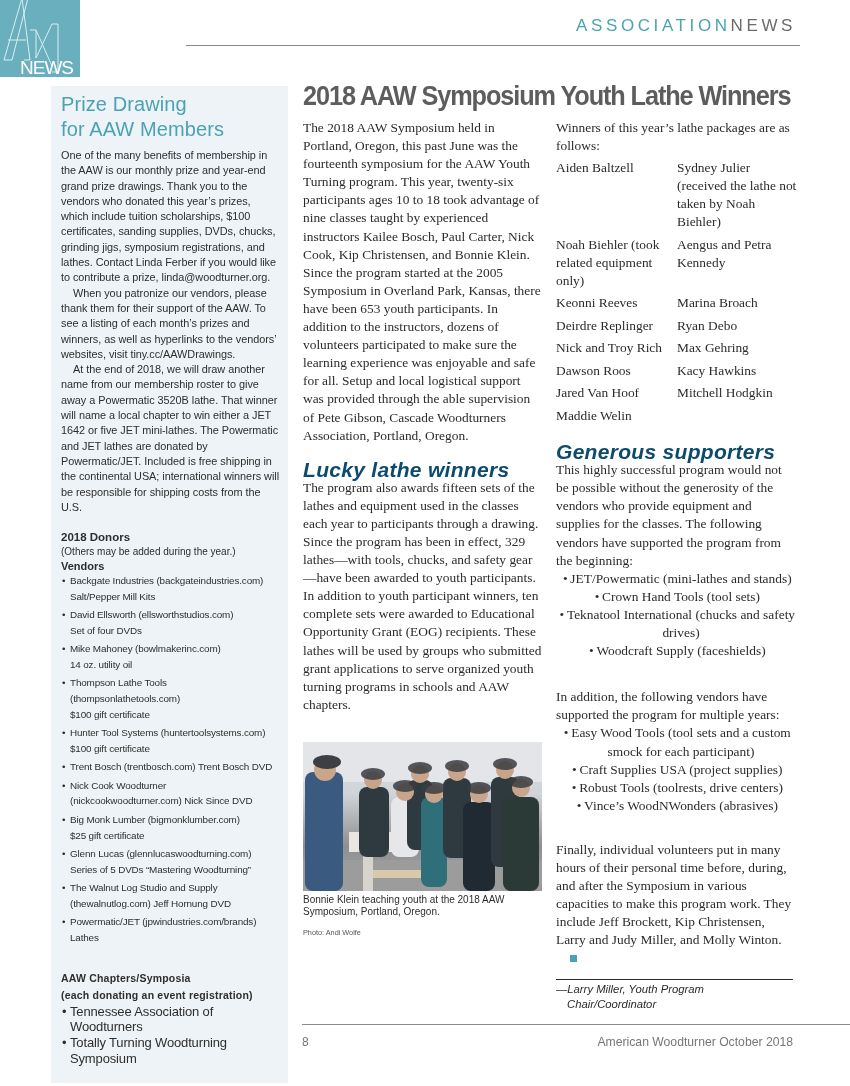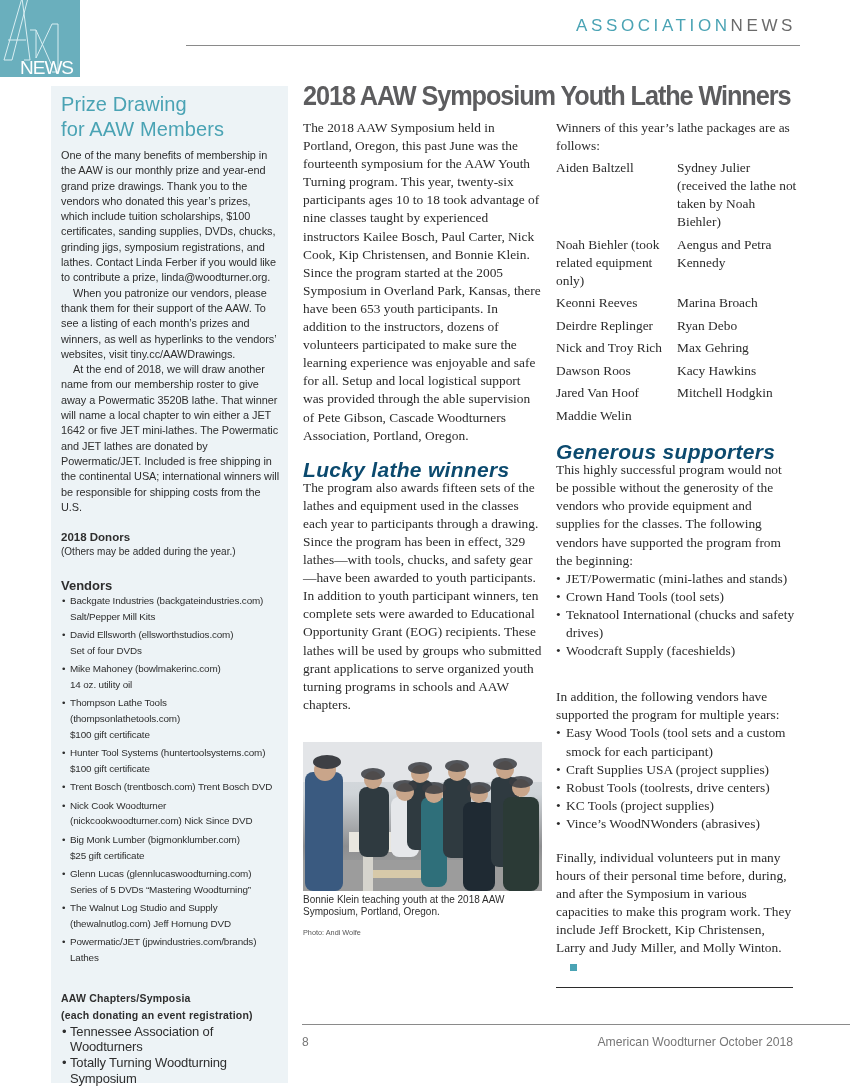--- a/index.html
+++ b/index.html
@@ -14,21 +14,21 @@
   .header-label .a { color: #4aa3b4; }
   .header-label .n { color: #6b6b6b; }
   .header-rule { position: absolute; left: 186px; top: 45px; width: 614px; height: 1px; background: #8a8a8a; }
 
   .sidebar { position: absolute; left: 51px; top: 86px; width: 237px; height: 997px; background: #edf3f6; padding: 6px 9px 0 10px; font-family: Liberation Sans, sans-serif; color: #2e2e2e; }
   .sb-title { font-size: 20px; line-height: 25px; color: #4aa3b4; font-weight: normal; margin-bottom: 6px; letter-spacing: 0.1px; }
   .sb-p { font-size: 10.9px; line-height: 15.3px; letter-spacing: -0.05px; }
   .sb-p.indent { text-indent: 12px; }
   .sb-h { font-size: 11.5px; font-weight: bold; margin-top: 15px; line-height: 15px; }
   .sb-note { font-size: 10px; line-height: 14px; }
-  .sb-sub { font-size: 13px; font-weight: bold; margin-top: 20px; line-height: 14px; }
+  .sb-sub { font-size: 11px; font-weight: bold; margin-top: 0; line-height: 14px; }
   .sb-list { list-style: none; }
   .sb-list li { font-size: 9.9px; line-height: 15.8px; padding-left: 9px; text-indent: -8px; margin-bottom: 2.5px; letter-spacing: -0.15px; }
   .sb-list li .bullet { display: inline-block; width: 8px; text-indent: 0; }
   .sb-list.chapters li { margin-bottom: 0; line-height: 15.8px; font-size: 13px; }
   .sb-h2 { font-size: 10.5px; font-weight: bold; margin-top: 24px; line-height: 17px; letter-spacing: 0.2px; }
 
   .main-title { position: absolute; left: 303px; top: 80px; width: 500px; font-family: "Liberation Sans", sans-serif; font-weight: bold; font-size: 27.5px; color: #5d5d5f; letter-spacing: -1.2px; white-space: nowrap; transform: scaleX(0.92); transform-origin: left; }
 
   .col { position: absolute; font-size: 13.4px; line-height: 18.1px; color: #2b2b2b; }
   .col1 { left: 303px; top: 119px; width: 240px; }
@@ -37,21 +37,21 @@
   .sec-h { font-family: "Liberation Sans", sans-serif; font-weight: bold; color: #0c4a6e; font-size: 21px; line-height: 18px; margin-top: 16px; letter-spacing: 0.3px; font-style: italic; }
 
   .photo { width: 239px; height: 149px; margin-top: 28px; background: linear-gradient(180deg, #dcdfe3 0%, #cfd4d8 35%, #8d8e90 70%, #a9a9a9 100%); position: relative; overflow: hidden; }
   .photo svg { position: absolute; left: 0; top: 0; }
   .caption { font-family: "Liberation Sans", sans-serif; font-size: 10px; line-height: 12.5px; margin-top: 3px; color: #2e2e2e; }
   .credit { font-family: "Liberation Sans", sans-serif; font-size: 7.3px; margin-top: 5px; color: #555; }
 
   .winners { display: grid; grid-template-columns: 121px 120px; column-gap: 0; margin-top: 4px; }
   .winners div { line-height: 18px; margin-bottom: 4.5px; }
   .vlist { list-style: none; }
-  .vlist li { padding-left: 10px; text-indent: -10px; }
+  .vlist li { padding-left: 10px; text-indent: -10px; text-align: center; }
   .vlist li .bullet { display: inline-block; width: 10px; text-indent: 0; }
   .endmark { display: inline-block; width: 7px; height: 7px; background: #4aa3b4; margin-left: 14px; vertical-align: 0px; }
   .sig-rule { height: 1px; background: #2b2b2b; width: 237px; margin-top: 11px; }
   .sig { font-family: "Liberation Sans", sans-serif; font-style: italic; font-size: 11.3px; line-height: 15px; margin-top: 2px; }
   .sig .l2 { padding-left: 11px; display: block; }
 
   .footer-rule { position: absolute; left: 302px; top: 1024px; width: 548px; height: 1px; background: #8a8a8a; }
   .page-num { position: absolute; left: 302px; top: 1035px; font-family: "Liberation Sans", sans-serif; font-size: 12px; color: #777; }
   .footer-pub { position: absolute; right: 57px; top: 1035px; font-family: "Liberation Sans", sans-serif; font-size: 12.2px; color: #777; }
 </style>
@@ -192,22 +192,25 @@
       <li><span class="bullet">•</span><span>JET/Powermatic (mini-lathes and stands)</span></li>
       <li><span class="bullet">•</span><span>Crown Hand Tools (tool sets)</span></li>
       <li><span class="bullet">•</span><span>Teknatool International (chucks and safety drives)</span></li>
       <li><span class="bullet">•</span><span>Woodcraft Supply (faceshields)</span></li>
     </ul>
   <p style="margin-top:28px">In addition, the following vendors have supported the program for multiple years:</p>
   <ul class="vlist" id="supp-multi">
       <li><span class="bullet">•</span><span>Easy Wood Tools (tool sets and a custom smock for each participant)</span></li>
       <li><span class="bullet">•</span><span>Craft Supplies USA (project supplies)</span></li>
       <li><span class="bullet">•</span><span>Robust Tools (toolrests, drive centers)</span></li>
-      <li><span class="bullet">•</span><span>KC Tools (project supplies)</span></li>
       <li><span class="bullet">•</span><span>Vince’s WoodNWonders (abrasives)</span></li>
     </ul>
-  <p style="margin-top:16px"><span>Finally, individual volunteers put in many hours of their personal time before, during, and after the Symposium in various capacities to make this program work. They include Jeff Brockett, Kip Christensen, Larry and Judy Miller, and Molly Winton.</span><span class="endmark"></span></p>
+  <p style="margin-top:26px"><span>Finally, individual volunteers put in many hours of their personal time before, during, and after the Symposium in various capacities to make this program work. They include Jeff Brockett, Kip Christensen, Larry and Judy Miller, and Molly Winton.</span><span class="endmark"></span></p>
   <div class="sig-rule"></div>
+  <div class="sig">
+    <span>—Larry Miller, Youth Program</span>
+    <span class="l2">Chair/Coordinator</span>
+  </div>
 </div>
 
 <div class="footer-rule"></div>
 <div class="page-num">8</div>
 <div class="footer-pub">American Woodturner October 2018</div>
 
 </body></html>

